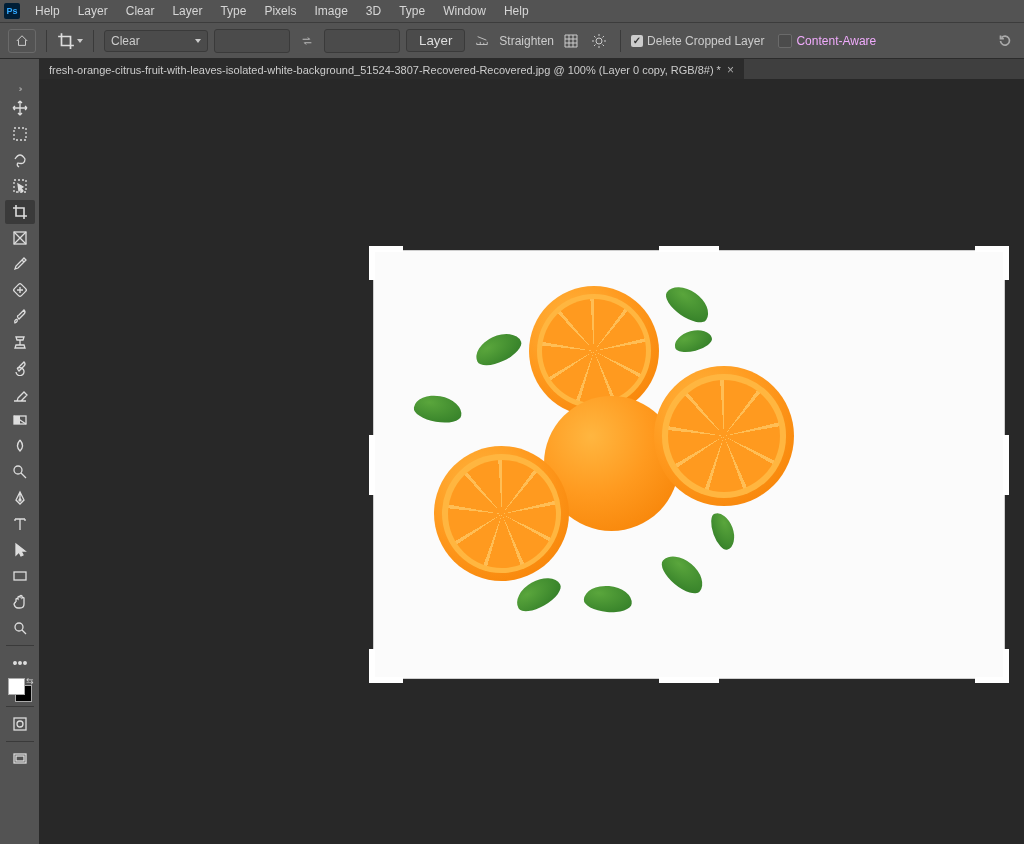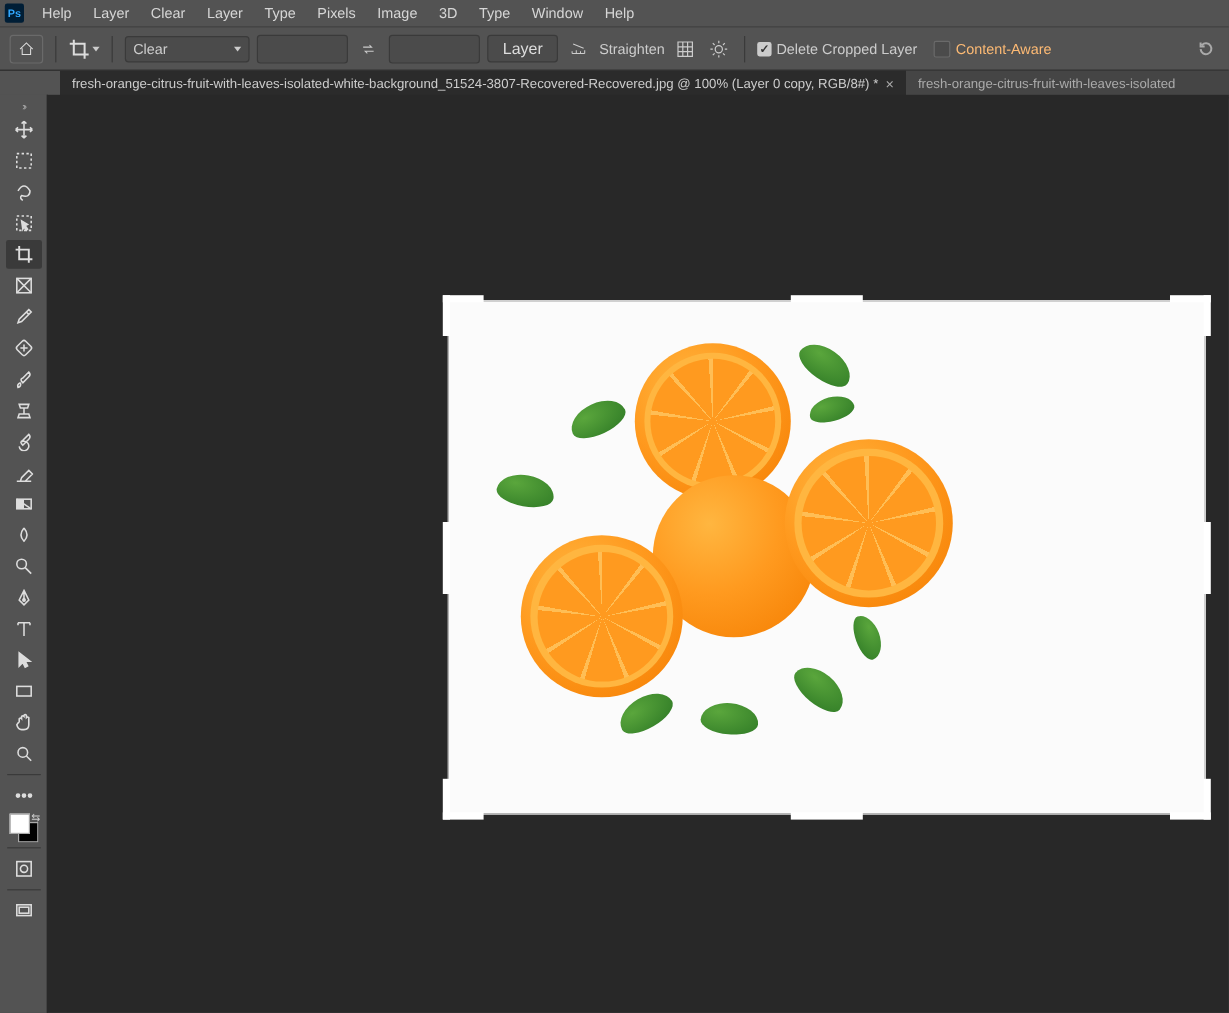--- a/index.html
+++ b/index.html
@@ -10,23 +10,23 @@
   .optbar .sep{width:1px;height:22px;background:#3a3a3a;margin:0 4px}
   .home-btn{width:26px;height:22px;display:flex;align-items:center;justify-content:center;border:1px solid #6a6a6a;border-radius:3px;background:#535353}
   .crop-ico{width:26px;height:22px;display:flex;align-items:center;justify-content:center}
   .ratio-select{width:90px;height:20px;background:#4b4b4b;border:1px solid #3a3a3a;border-radius:3px;display:flex;align-items:center;padding:0 6px;justify-content:space-between;color:#ccc}
   .num-in{width:70px;height:20px;background:#4b4b4b;border:1px solid #3a3a3a;border-radius:3px}
   .swap-btn,.small-ic{width:22px;height:22px;display:flex;align-items:center;justify-content:center;color:#ccc}
   .clear-btn{padding:3px 12px;background:#4b4b4b;border:1px solid #3a3a3a;border-radius:3px;color:#ddd}
   .chk{width:12px;height:12px;background:#ccc;border-radius:2px;display:inline-flex;align-items:center;justify-content:center;color:#333;font-size:10px;font-weight:bold;margin-right:4px}
   .chk.off{background:#4b4b4b;border:1px solid #6a6a6a;color:transparent}
   .opt-lbl{color:#ccc}
-  .opt-lbl.dis{color:#fdba74}
+  .opt-lbl.dis{color:#f0abfc}
   .undo-ic{margin-left:auto;width:22px;height:22px;display:flex;align-items:center;justify-content:center;color:#aaa}
-  .tabbar{height:22px;background:#3f3f3f;display:flex;align-items:stretch;margin-left:50px;border-bottom:1px solid #222}
+  .tabbar{height:22px;background:#3f3f3f;display:flex;align-items:stretch;margin-left:39px;border-bottom:1px solid #222}
   .doctab{display:flex;align-items:center;padding:0 10px;color:#ccc;font-size:11px;max-width:740px;white-space:nowrap;overflow:hidden;position:relative}
   .doctab.active{background:#2b2b2b}
   .doctab .x{margin-left:6px;color:#aaa;font-size:12px}
   .doctab.inactive{background:#454545;color:#aaa;flex:1;text-overflow:ellipsis}
   .workspace{position:absolute;left:39px;top:79px;right:0;bottom:0;background:#282828;overflow:hidden}
   .toolbar{position:absolute;left:0;top:79px;width:39px;bottom:0;background:#535353;border-right:1px solid #2b2b2b;display:flex;flex-direction:column;align-items:center;padding-top:4px}
   .toolbar .collapse{width:100%;height:12px;display:flex;align-items:center;justify-content:center;color:#aaa;font-size:9px;letter-spacing:-2px}
   .tool{width:30px;height:24px;display:flex;align-items:center;justify-content:center;color:#ddd;margin:1px 0;border-radius:2px;position:relative}
   .tool.active{background:#3a3a3a}
   .tool svg{width:16px;height:16px;stroke:#ddd;fill:none;stroke-width:1.3}
@@ -130,23 +130,20 @@
         <path d="M4 8 a4 4 0 1 0 1 -3 M4 3 v3 h3" stroke="#aaa" fill="none" stroke-width="1.5"></path>
       </svg>
   </div>
 </div>
 
 <div class="tabbar">
   <div class="doctab active">
     <span>fresh-orange-citrus-fruit-with-leaves-isolated-white-background_51524-3807-Recovered-Recovered.jpg @ 100% (Layer 0 copy, RGB/8#) *</span>
     <span class="x">×</span>
   </div>
-  <div class="doctab inactive">
-    <span>fresh-orange-citrus-fruit-with-leaves-isolated</span>
-  </div>
 </div>
 
 <div class="toolbar">
   <div class="collapse">››</div>
   <div class="tool">
       <svg viewBox="0 0 16 16">
         <path d="M8 1 v14 M1 8 h14 M8 1 l-2 2 M8 1 l2 2 M8 15 l-2 -2 M8 15 l2 -2 M1 8 l2 -2 M1 8 l2 2 M15 8 l-2 -2 M15 8 l-2 2"></path>
       </svg>
     </div>
   <div class="tool">

